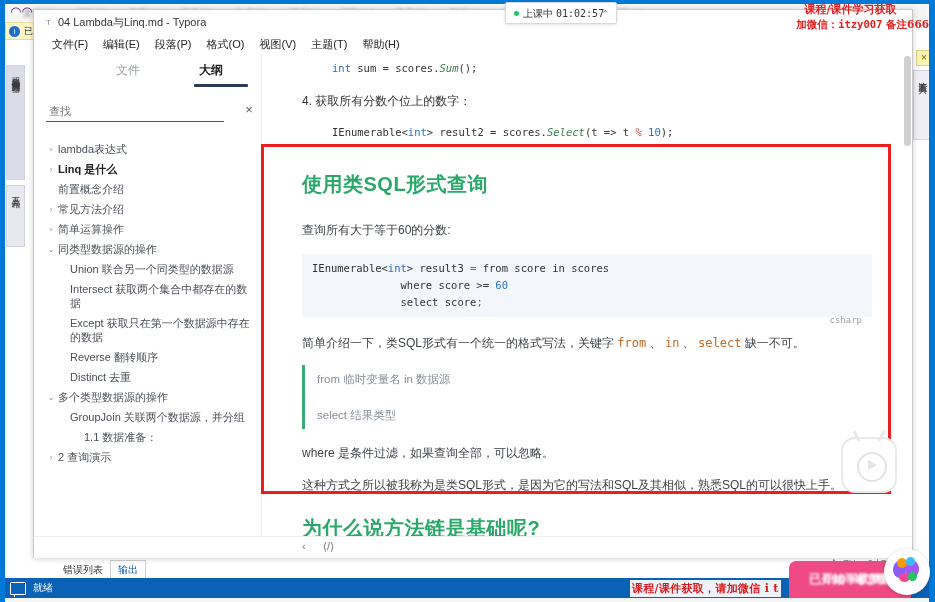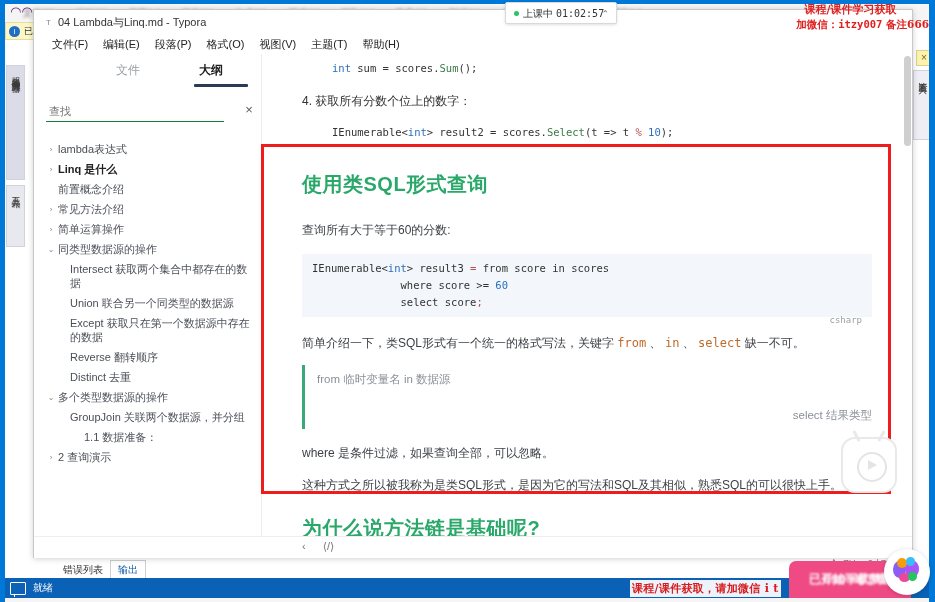--- a/index.html
+++ b/index.html
@@ -110,21 +110,21 @@
   .doc{position:absolute;left:0;top:0;width:650px;padding:0 40px;box-sizing:border-box;}
 
   .code-pre{font-family:"DejaVu Sans Mono","Liberation Mono",monospace;font-size:10.5px;
       color:#333;background:#f3f6fb;padding:6px 10px;margin:0;white-space:pre;line-height:17px;}
   .code-plain{font-family:"DejaVu Sans Mono","Liberation Mono",monospace;font-size:10.5px;
       color:#333;white-space:pre;line-height:17px;}
   .k-type{color:#2a6fbb;}
   .k-kw{color:#c06a2a;}
   .k-num{color:#2a6fbb;}
   .k-punc{color:#b5504e;}
-  .k-fn{color:#3a7a4a;}
+  .k-fn{color:#3a7a4a;font-style:italic;}
 
   .ol-num{font-size:12px;color:#333;}
 
   .h2{font-size:20px;color:#2aa86a;font-weight:bold;margin:0;letter-spacing:.5px;}
   .para{font-size:12px;color:#3b3f45;line-height:20px;margin:0;}
   .quote{border-left:3px solid #3aa97a;padding-left:12px;color:#8a9099;font-size:11.5px;
       line-height:20px;}
   .lang-tag{position:absolute;font-size:9px;color:#9aa0a6;
       font-family:"DejaVu Sans Mono",monospace;}
 
@@ -291,24 +291,24 @@
           </div>
           <div class="ol-item ol-l1">
             <span class="caret">›</span>
             <span class="txt">简单运算操作</span>
           </div>
           <div class="ol-item ol-l1">
             <span class="caret">⌄</span>
             <span class="txt">同类型数据源的操作</span>
           </div>
           <div class="ol-item ol-l2">
+            <span class="txt">Union 联合另一个同类型的数据源</span>
+          </div>
+          <div class="ol-item ol-l2">
             <span class="txt">Intersect 获取两个集合中都存在的数据</span>
-          </div>
-          <div class="ol-item ol-l2">
-            <span class="txt">Union 联合另一个同类型的数据源</span>
           </div>
           <div class="ol-item ol-l2">
             <span class="txt">Except 获取只在第一个数据源中存在的数据</span>
           </div>
           <div class="ol-item ol-l2">
             <span class="txt">Reverse 翻转顺序</span>
           </div>
           <div class="ol-item ol-l2">
             <span class="txt">Distinct 去重</span>
           </div>
@@ -355,21 +355,21 @@
         <div style="height:16px;position:relative;">
           <span class="lang-tag" style="right:10px;top:-2px;">csharp</span>
         </div>
 
         <p class="para">简单介绍一下，类SQL形式有一个统一的格式写法，关键字 <span class="k-kw" style="font-family:'DejaVu Sans Mono',monospace;">from</span> 、 <span class="k-kw" style="font-family:'DejaVu Sans Mono',monospace;">in</span> 、 <span class="k-kw" style="font-family:'DejaVu Sans Mono',monospace;">select</span> 缺一不可。</p>
 
         <div style="height:12px;"></div>
         <div class="quote">
           <div style="padding:4px 0;">from 临时变量名 in 数据源</div>
           <div style="height:8px;"></div>
-          <div style="padding:4px 0;text-align:right;">select 结果类型</div>
+          <div style="padding:4px 0;">select 结果类型</div>
         </div>
 
         <div style="height:14px;"></div>
         <p class="para">where 是条件过滤，如果查询全部，可以忽略。</p>
 
         <div style="height:12px;"></div>
         <p class="para">这种方式之所以被我称为是类SQL形式，是因为它的写法和SQL及其相似，熟悉SQL的可以很快上手。</p>
 
         <div style="height:20px;"></div>
         <h2 class="h2">为什么说方法链是基础呢?</h2>

